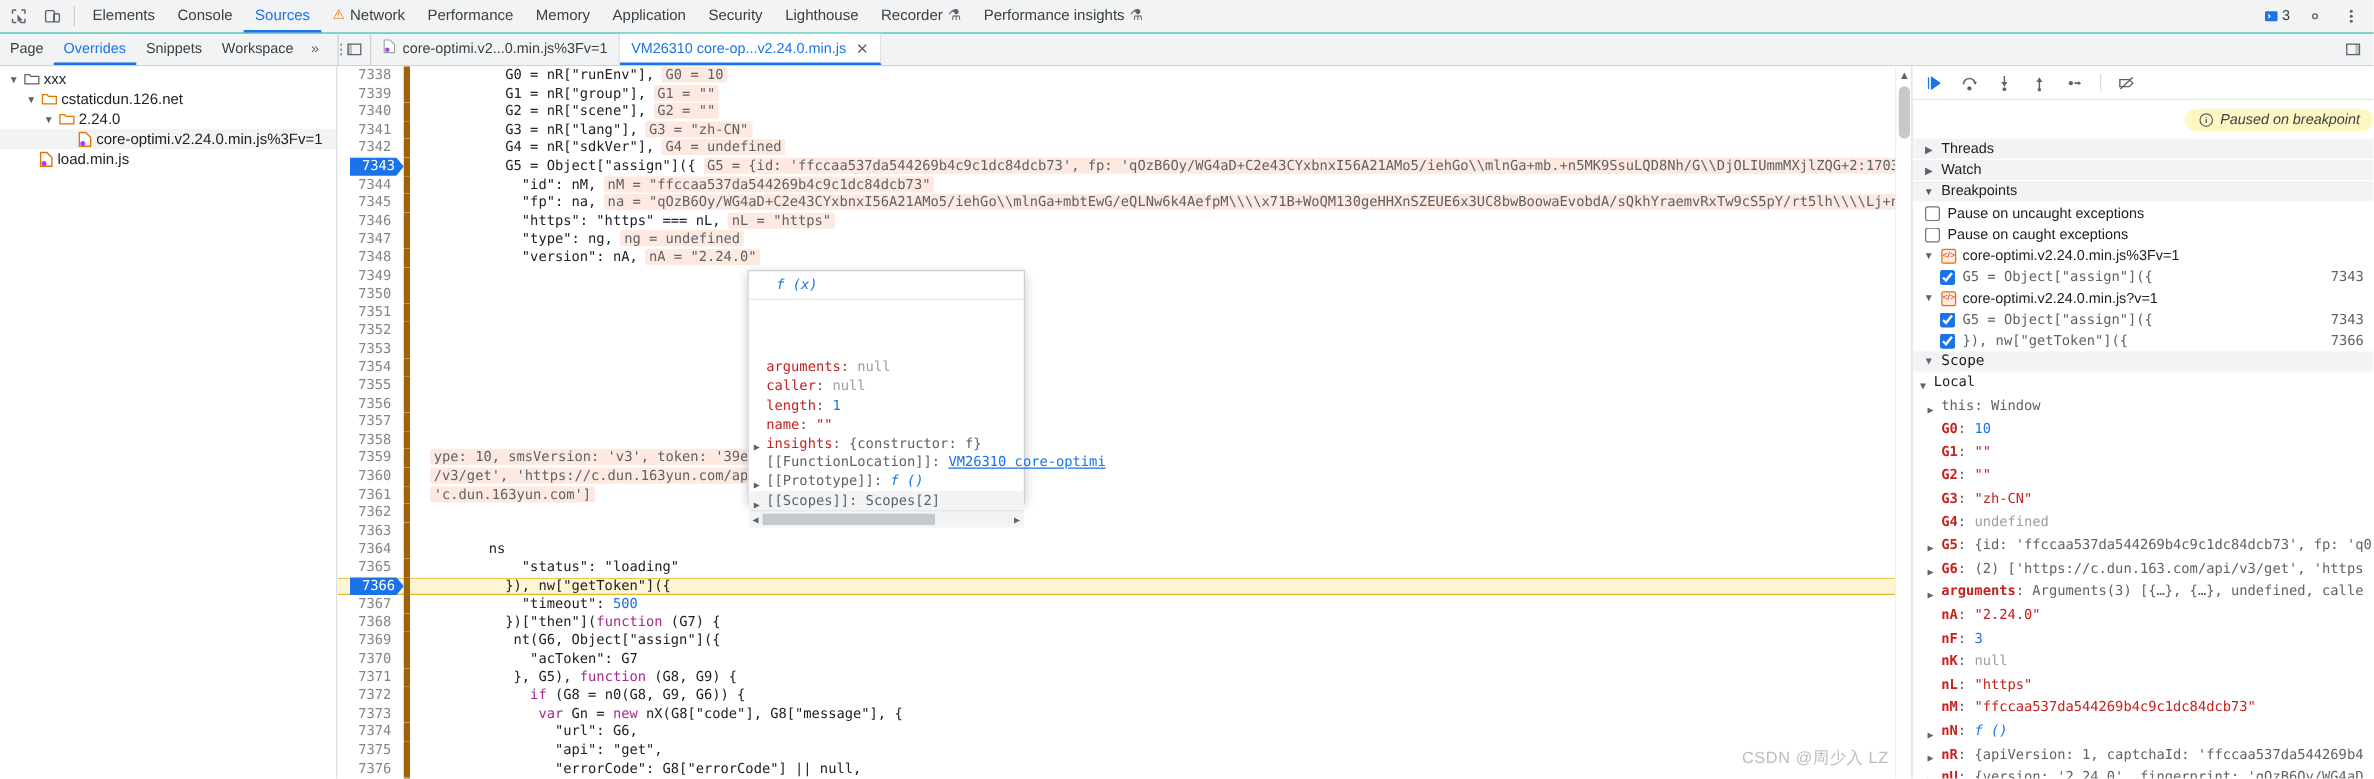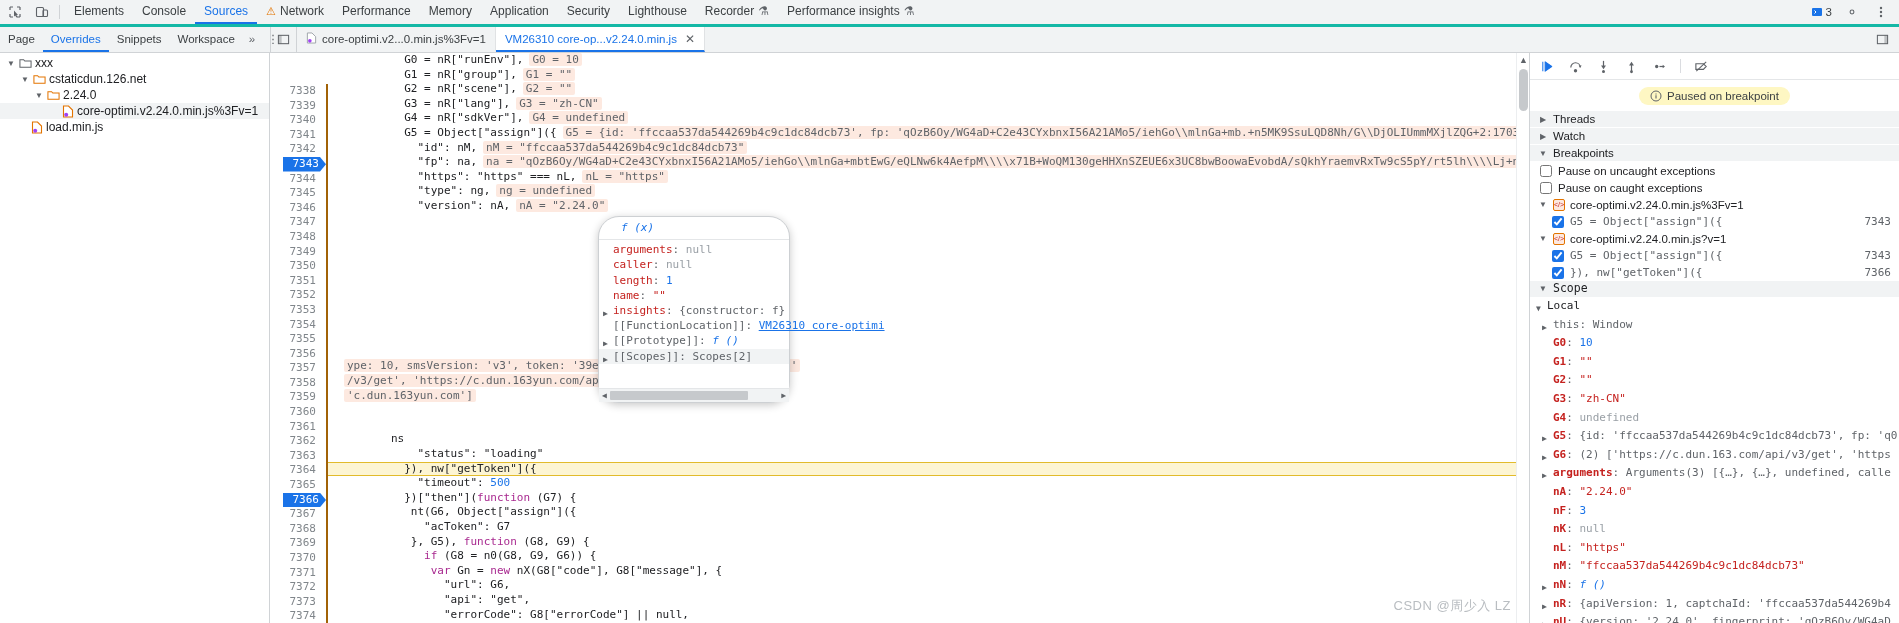--- a/index.html
+++ b/index.html
@@ -10,21 +10,21 @@
     font-size: 12px;
     color: #202124;
     overflow: hidden;
   }
   .app { width: 1899px; height: 623px; display: flex; flex-direction: column; }
 
   
   .main-tabbar {
     height: 27px; min-height: 27px;
     background: #f1f3f4;
-    border-bottom: 3px solid #14b8a6;
+    border-bottom: 1px solid #14b8a6;
     display: flex; align-items: stretch;
   }
   .tb-icons { display: flex; align-items: center; padding: 0 6px; gap: 9px; }
   .tb-icobtn {
     width: 18px; height: 18px; display: flex; align-items: center; justify-content: center;
     color: #5f6368; cursor: pointer;
   }
   .tb-sep { width: 1px; background: #d0d3d6; margin: 5px 5px 5px 2px; }
   .mtabs { display: flex; align-items: stretch; }
   .mtab {
@@ -102,22 +102,21 @@
   .code {
     font-family: "DejaVu Sans Mono", "Liberation Mono", monospace;
     font-size: 11px; line-height: 14.6px;
     white-space: pre; position: relative;
   }
   .cline { display: flex; height: 14.6px; align-items: flex-start; }
   .cline.hl-exec { background: #fdf5d3; box-shadow: inset 0 1px 0 #e2bb2b, inset 0 -1px 0 #e2bb2b; }
   .gutter {
     width: 58px; min-width: 58px; text-align: right; padding-right: 10px;
     color: #80868b; background: #fff; position: relative;
-    border-right: 2px solid #a16207;
-    margin-top: 31px;
+    border-right: 5px solid #a16207;
   }
   .cline.hl-exec .gutter { background: transparent; }
   .bp-num {
     color: #fff; background: #1a73e8; display: inline-block;
     padding: 0 7px 0 10px; margin-right: -10px;
     clip-path: polygon(0 0, calc(100% - 6px) 0, 100% 50%, calc(100% - 6px) 100%, 0 100%);
   }
   .ctext { padding-left: 10px; flex: 1; overflow: hidden; }
   .num { color: #1a73e8; }
   .pnk { color: #a8288f; }
@@ -128,21 +127,21 @@
 
   
   .popup {
     position: absolute; background: #fff; border: 1px solid #cdd0d3;
     box-shadow: 0 2px 8px rgba(0,0,0,.22); z-index: 30;
     font-family: "DejaVu Sans Mono", "Liberation Mono", monospace;
     font-size: 11px; line-height: 15.2px;
     display: flex; flex-direction: column;
   }
   .pop-title { padding: 3px 10px 4px 22px; border-bottom: 1px solid #e4e6e8; color: #1a73e8; font-style: italic; }
-  .pop-body { padding: 2px 0 0 0; }
+  .pop-body { padding: 2px 0 0 0; margin-top: 44px; }
   .prow { padding: 0 8px 0 14px; position: relative; white-space: nowrap; }
   .prow.hi { background: #f1f3f4; }
   .prow .arr { position: absolute; left: 4px; color: #5f6368; font-size: 8px; top: 3px; }
   .pname { color: #c5221f; }
   .pname-i { color: #5f6368; }
   .pnull { color: #9aa0a6; }
   .pnum  { color: #1a73e8; }
   .pstr  { color: #c5221f; }
   .plink { color: #1a73e8; text-decoration: underline; }
   .pital { font-style: italic; color: #1a73e8; }
@@ -167,21 +166,21 @@
     width: 370px; min-width: 370px; background: #fff;
     border-left: 1px solid #d0d3d6; display: flex; flex-direction: column; overflow: hidden;
   }
   .dbg-controls {
     height: 27px; min-height: 27px; border-bottom: 1px solid #e4e6e8;
     display: flex; align-items: center; gap: 13px; padding: 0 10px; color: #5f6368;
     background: #fff;
   }
   .dbg-controls .ctl { cursor: pointer; display: flex; align-items: center; }
   .dbg-controls .vsep { width: 1px; height: 14px; background: #dadce0; }
-  .paused-row { display: flex; justify-content: center; padding: 7px 0 6px; }
+  .paused-row { display: flex; justify-content: flex-end; padding: 7px 0 6px; font-style: italic; }
   .paused-pill {
     background: #fef7c3; border-radius: 10px; padding: 3px 11px;
     font-size: 11.5px; color: #3c4043; display: flex; align-items: center; gap: 5px;
   }
   .dsection {
     display: flex; align-items: center; gap: 5px;
     height: 17px; padding: 0 8px; font-size: 11.5px; color: #202124;
     background: #f1f3f4; cursor: pointer; border-bottom: 1px solid #fff;
   }
   .dsection .tri { font-size: 8px; }
@@ -415,21 +414,21 @@
               </svg>
             </span>
             <span>load.min.js</span>
           </div>
         </div>
     </div>
 
     <div class="editor-wrap">
       <div class="code" id="code-lines"><div class="cline"><div class="gutter"><span>7338</span></div><div class="ctext">          G0 = nR["runEnv"],<span class="inl">G0 = 10</span></div></div><div class="cline"><div class="gutter"><span>7339</span></div><div class="ctext">          G1 = nR["group"],<span class="inl">G1 = ""</span></div></div><div class="cline"><div class="gutter"><span>7340</span></div><div class="ctext">          G2 = nR["scene"],<span class="inl">G2 = ""</span></div></div><div class="cline"><div class="gutter"><span>7341</span></div><div class="ctext">          G3 = nR["lang"],<span class="inl">G3 = "zh-CN"</span></div></div><div class="cline"><div class="gutter"><span>7342</span></div><div class="ctext">          G4 = nR["sdkVer"],<span class="inl">G4 = undefined</span></div></div><div class="cline"><div class="gutter"><span class="bp-num">7343</span></div><div class="ctext">          G5 = Object["assign"]({<span class="inl">G5 = {id: 'ffccaa537da544269b4c9c1dc84dcb73', fp: 'qOzB6Oy/WG4aD+C2e43CYxbnxI56A21AMo5/iehGo\\mlnGa+mb.+n5MK9SsuLQD8Nh/G\\DjOLIUmmMXjlZQG+2:1703573025343', https: true</span></div></div><div class="cline"><div class="gutter"><span>7344</span></div><div class="ctext">            "id": nM,<span class="inl">nM = "ffccaa537da544269b4c9c1dc84dcb73"</span></div></div><div class="cline"><div class="gutter"><span>7345</span></div><div class="ctext">            "fp": na,<span class="inl">na = "qOzB6Oy/WG4aD+C2e43CYxbnxI56A21AMo5/iehGo\\mlnGa+mbtEwG/eQLNw6k4AefpM\\\\x71B+WoQM130geHHXnSZEUE6x3UC8bwBoowaEvobdA/sQkhYraemvRxTw9cS5pY/rt5lh\\\\Lj+n5MK9SsuLQD8Nh/G\\\\DjOLIUmmMXjlZ</span></div></div><div class="cline"><div class="gutter"><span>7346</span></div><div class="ctext">            "https": "https" === nL,<span class="inl">nL = "https"</span></div></div><div class="cline"><div class="gutter"><span>7347</span></div><div class="ctext">            "type": ng,<span class="inl">ng = undefined</span></div></div><div class="cline"><div class="gutter"><span>7348</span></div><div class="ctext">            "version": nA,<span class="inl">nA = "2.24.0"</span></div></div><div class="cline"><div class="gutter"><span>7349</span></div><div class="ctext"></div></div><div class="cline"><div class="gutter"><span>7350</span></div><div class="ctext"></div></div><div class="cline"><div class="gutter"><span>7351</span></div><div class="ctext"></div></div><div class="cline"><div class="gutter"><span>7352</span></div><div class="ctext"></div></div><div class="cline"><div class="gutter"><span>7353</span></div><div class="ctext"></div></div><div class="cline"><div class="gutter"><span>7354</span></div><div class="ctext"></div></div><div class="cline"><div class="gutter"><span>7355</span></div><div class="ctext"></div></div><div class="cline"><div class="gutter"><span>7356</span></div><div class="ctext"></div></div><div class="cline"><div class="gutter"><span>7357</span></div><div class="ctext"></div></div><div class="cline"><div class="gutter"><span>7358</span></div><div class="ctext"></div></div><div class="cline"><div class="gutter"><span>7359</span></div><div class="ctext"><span class="inl">ype: 10, smsVersion: 'v3', token: '39e4966673e24241aa023fa88b442846'</span></div></div><div class="cline"><div class="gutter"><span>7360</span></div><div class="ctext"><span class="inl">/v3/get', 'https://c.dun.163yun.com/api/v3/get']</span></div></div><div class="cline"><div class="gutter"><span>7361</span></div><div class="ctext"><span class="inl">'c.dun.163yun.com']</span></div></div><div class="cline"><div class="gutter"><span>7362</span></div><div class="ctext"></div></div><div class="cline"><div class="gutter"><span>7363</span></div><div class="ctext"></div></div><div class="cline"><div class="gutter"><span>7364</span></div><div class="ctext">        ns</div></div><div class="cline"><div class="gutter"><span>7365</span></div><div class="ctext">            "status": "loading"</div></div><div class="cline hl-exec"><div class="gutter"><span class="bp-num">7366</span></div><div class="ctext">          }), nw["getToken"]({</div></div><div class="cline"><div class="gutter"><span>7367</span></div><div class="ctext">            "timeout": <span class="num">500</span></div></div><div class="cline"><div class="gutter"><span>7368</span></div><div class="ctext">          })["then"](<span class="pnk">function</span> (G7) {</div></div><div class="cline"><div class="gutter"><span>7369</span></div><div class="ctext">           nt(G6, Object["assign"]({</div></div><div class="cline"><div class="gutter"><span>7370</span></div><div class="ctext">             "acToken": G7</div></div><div class="cline"><div class="gutter"><span>7371</span></div><div class="ctext">           }, G5), <span class="pnk">function</span> (G8, G9) {</div></div><div class="cline"><div class="gutter"><span>7372</span></div><div class="ctext">             <span class="pnk">if</span> (G8 = n0(G8, G9, G6)) {</div></div><div class="cline"><div class="gutter"><span>7373</span></div><div class="ctext">              <span class="pnk">var</span> Gn = <span class="pnk">new</span> nX(G8["code"], G8["message"], {</div></div><div class="cline"><div class="gutter"><span>7374</span></div><div class="ctext">                "url": G6,</div></div><div class="cline"><div class="gutter"><span>7375</span></div><div class="ctext">                "api": "get",</div></div><div class="cline"><div class="gutter"><span>7376</span></div><div class="ctext">                "errorCode": G8["errorCode"] || null,</div></div><div class="cline"><div class="gutter"><span>7377</span></div><div class="ctext">                "errorMsg": G8["errorMsg"] || null</div></div></div>
 
-      <div class="popup" id="obj-popup" style="left:328px; top:163px; width:192px; height:187px;border-radius:21px;">
+      <div class="popup" id="obj-popup" style="left:328px; top:163px; width:222px; height:187px;">
         <div class="pop-title">f (x)</div>
         <div class="pop-body" id="popup-rows">
             <div class="prow"><span class="pname">arguments</span><span class="pname-i">: </span><span class="pnull">null</span></div>
             <div class="prow"><span class="pname">caller</span><span class="pname-i">: </span><span class="pnull">null</span></div>
             <div class="prow"><span class="pname">length</span><span class="pname-i">: </span><span class="pnum">1</span></div>
             <div class="prow"><span class="pname">name</span><span class="pname-i">: </span><span class="pstr">""</span></div>
             <div class="prow"><span class="arr">▶</span><span class="pname">insights</span><span class="pname-i">: </span><span class="sval-obj">{constructor: f}</span></div>
             <div class="prow"><span class="pname-i">[[FunctionLocation]]</span><span class="pname-i">: </span><span class="plink">VM26310 core-optimi</span></div>
             <div class="prow"><span class="arr">▶</span><span class="pname-i">[[Prototype]]</span><span class="pname-i">: </span><span class="pital">f ()</span></div>
             <div class="prow hi"><span class="arr">▶</span><span class="pname-i">[[Scopes]]</span><span class="pname-i">: </span><span class="sval-obj">Scopes[2]</span></div>

